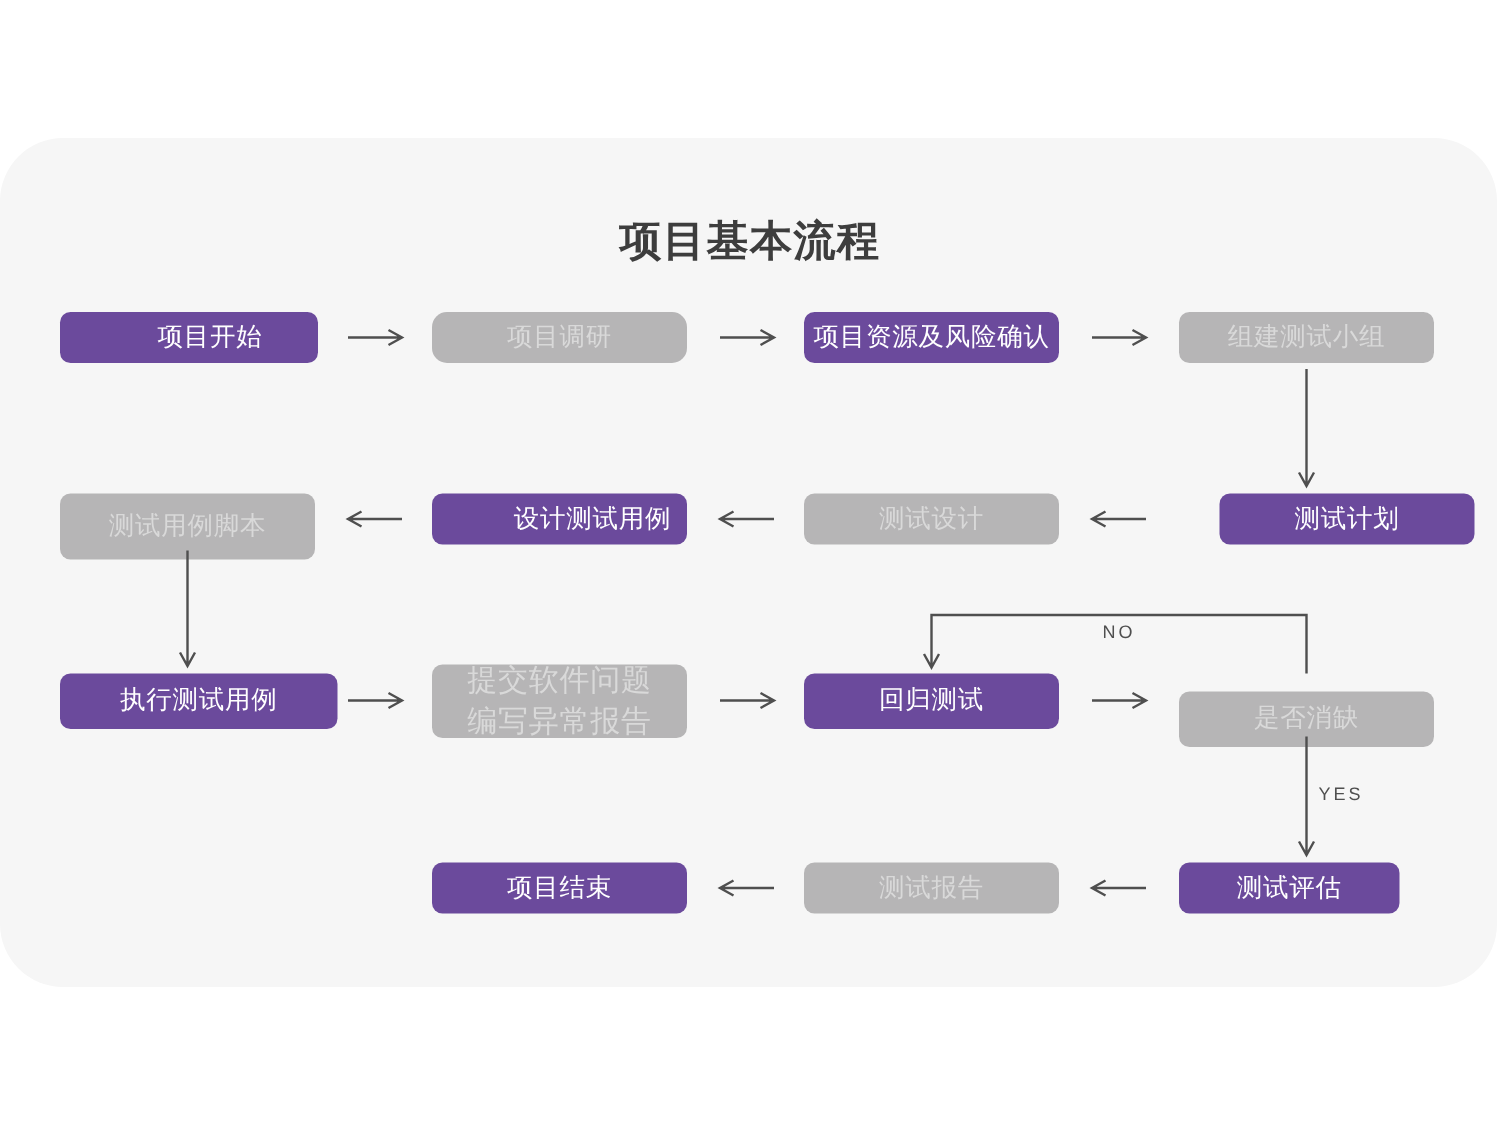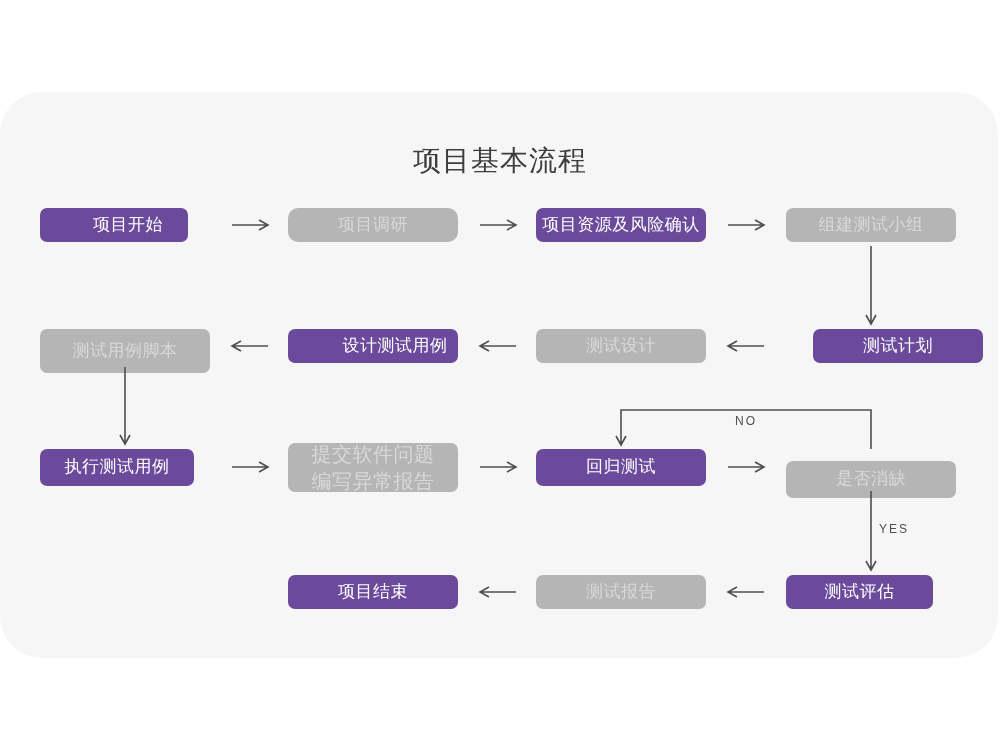--- a/index.html
+++ b/index.html
@@ -13,21 +13,21 @@
     font-family:"Liberation Sans","DejaVu Sans",sans-serif;
     background:var(--page-background);
     position:relative; overflow:hidden;
   }
   .card{
     position:absolute; left:0; top:92px; width:998px; height:566px;
     background:var(--card-background); border-radius:42px;
   }
   .title{
     position:absolute; left:0; top:142px; width:1000px;
-    text-align:center; font-size:28px; font-weight:400;
+    text-align:center; font-size:28px; font-weight:700;
     color:var(--title-text); letter-spacing:1px;
   }
   .node{
     position:absolute; display:flex; align-items:center; justify-content:center;
     border-radius:7px; font-size:17px; text-align:center;
     white-space:pre-line; line-height:1.32; letter-spacing:0.5px;
   }
   .node.purple{ background:var(--purple); color:var(--purple-box-text); }
   .node.gray{ background:var(--gray-box); color:var(--gray-box-text); }
   svg.arrows{ position:absolute; left:0; top:0; pointer-events:none; }
@@ -38,31 +38,31 @@
   .no-label{ left:666px; top:414px; width:160px; text-align:center; }
   .yes-label{ left:879px; top:522px; }
 </style>
 </head>
 <body>
 
 <div class="card"></div>
 
 <div class="title">项目基本流程</div>
 
-<div class="node purple" style="left:40px;  top:208px; width:148px; height:34px;padding-left:28px;">项目开始</div>
+<div class="node purple" style="left:40px;  top:208px; width:172px; height:34px;padding-left:28px;">项目开始</div>
 <div class="node gray" style="left:288px; top:208px; width:170px; height:34px;border-radius:10px;">项目调研</div>
 <div class="node purple" style="left:536px; top:208px; width:170px; height:34px;">项目资源及风险确认</div>
 <div class="node gray" style="left:786px; top:208px; width:170px; height:34px;">组建测试小组</div>
 
 <div class="node purple" style="left:786px; top:329px; width:170px; height:34px;margin-left:27px;">测试计划</div>
 <div class="node gray" style="left:536px; top:329px; width:170px; height:34px;">测试设计</div>
 <div class="node purple" style="left:288px; top:329px; width:170px; height:34px;padding-left:44px;">设计测试用例</div>
 <div class="node gray" style="left:40px;  top:329px; width:170px; height:44px;text-align:center;">测试用例脚本</div>
 
-<div class="node purple" style="left:40px;  top:449px; width:154px; height:37px;">执行测试用例</div>
+<div class="node purple" style="left:40px;  top:449px; width:185px; height:37px;">执行测试用例</div>
 <div class="node gray" style="left:288px; top:443px; width:170px; height:49px; font-size:20px;">提交软件问题
 编写异常报告</div>
 <div class="node purple" style="left:536px; top:449px; width:170px; height:37px;">回归测试</div>
 <div class="node gray" style="left:786px; top:449px; width:170px; height:37px;margin-top:12px;">是否消缺</div>
 
 <div class="node purple" style="left:786px; top:575px; width:147px; height:34px;">测试评估</div>
 <div class="node gray" style="left:536px; top:575px; width:170px; height:34px;">测试报告</div>
 <div class="node purple" style="left:288px; top:575px; width:170px; height:34px;">项目结束</div>
 
 <div class="branch-label no-label">NO</div>

